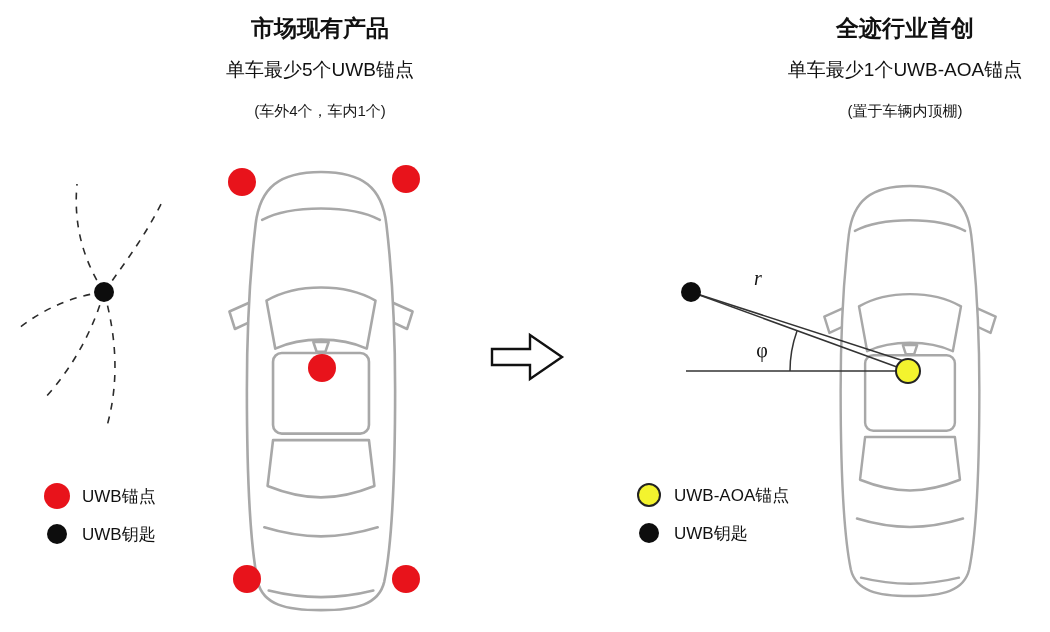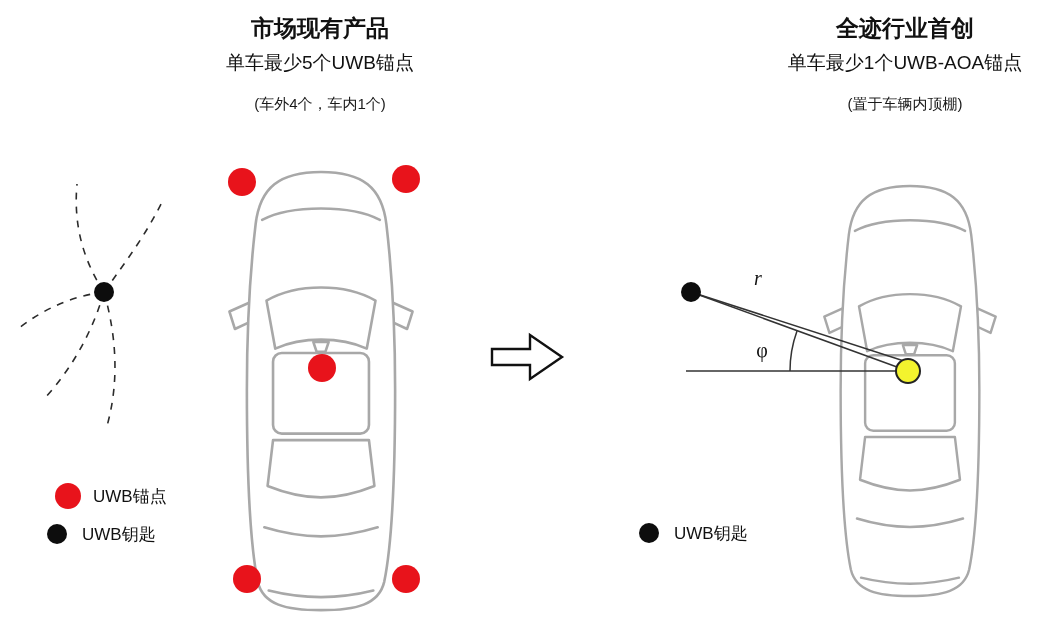--- a/index.html
+++ b/index.html
@@ -2,21 +2,21 @@
 <html><head>
 <meta charset="utf-8">
 <style>
   html,body{margin:0;padding:0;background:#fff;}
   .canvas{
     position:relative;width:1050px;height:632px;background:#ffffff;
     font-family:"Liberation Sans","DejaVu Sans",sans-serif;overflow:hidden;color:#111;
   }
   .hdr{position:absolute;text-align:center;}
   .hdr .title{font-size:23px;font-weight:bold;line-height:1.25;}
-  .hdr .subtitle{font-size:19px;margin-top:8px;line-height:1.25;}
+  .hdr .subtitle{font-size:19px;margin-top:15px;line-height:1.25;}
   .hdr .note{font-size:15px;margin-top:20px;color:#1a1a1a;line-height:1.2;}
   svg.layer{position:absolute;overflow:visible;}
   .dot{position:absolute;border-radius:50%;box-sizing:border-box;}
   .red-dot{width:28px;height:28px;background:#e8131b;}
   .black-dot{width:20px;height:20px;background:#0d0d0d;}
   .yellow-dot{width:26px;height:26px;background:#f3f32e;border:2px solid #222;}
   .legend-row{position:absolute;display:flex;align-items:center;gap:12px;height:26px;font-size:17px;}
   .swatch-box{width:26px;display:flex;justify-content:center;align-items:center;}
   .sw{border-radius:50%;box-sizing:border-box;display:block;}
   .sw-red{width:26px;height:26px;background:#e8131b;}
@@ -69,21 +69,21 @@
   </svg>
 
   <span class="dot red-dot" style="left:228px;top:168px;"></span>
   <span class="dot red-dot" style="left:392px;top:165px;"></span>
   <span class="dot red-dot" style="left:308px;top:354px;"></span>
   <span class="dot red-dot" style="left:233px;top:565px;"></span>
   <span class="dot red-dot" style="left:392px;top:565px;"></span>
 
   <span class="dot black-dot" style="left:94px;top:282px;"></span>
 
-  <div class="legend-row" style="left:55px;top:483px;justify-content:center;">
+  <div class="legend-row" style="left:44px;top:483px;justify-content:center;">
     <span class="swatch-box">
         <span class="sw sw-red"></span>
       </span>
     <span>UWB锚点</span>
   </div>
   <div class="legend-row" style="left:44px;top:521px;">
     <span class="swatch-box">
         <span class="sw sw-black"></span>
       </span>
     <span>UWB钥匙</span>
@@ -108,20 +108,26 @@
     <line class="geo-line" x1="33" y1="39" x2="246" y2="108"></line>
     <line class="geo-line" x1="28" y1="118" x2="250" y2="118"></line>
     <path class="geo-line" d="M132,118 A118,118 0 0 1 139,78"></path>
     <text class="geo-text" x="100" y="32" text-anchor="middle" font-style="italic">r</text>
     <text class="geo-text" x="104" y="104" text-anchor="middle">φ</text>
   </svg>
 
   <span class="dot black-dot" style="left:681px;top:282px;"></span>
   <span class="dot yellow-dot" style="left:895px;top:358px;"></span>
 
+  <div class="legend-row" style="left:636px;top:482px;">
+    <span class="swatch-box">
+        <span class="sw sw-yellow"></span>
+      </span>
+    <span>UWB-AOA锚点</span>
+  </div>
   <div class="legend-row" style="left:636px;top:520px;">
     <span class="swatch-box">
         <span class="sw sw-black"></span>
       </span>
     <span>UWB钥匙</span>
   </div>
 
 </div>
 
 </body></html>

